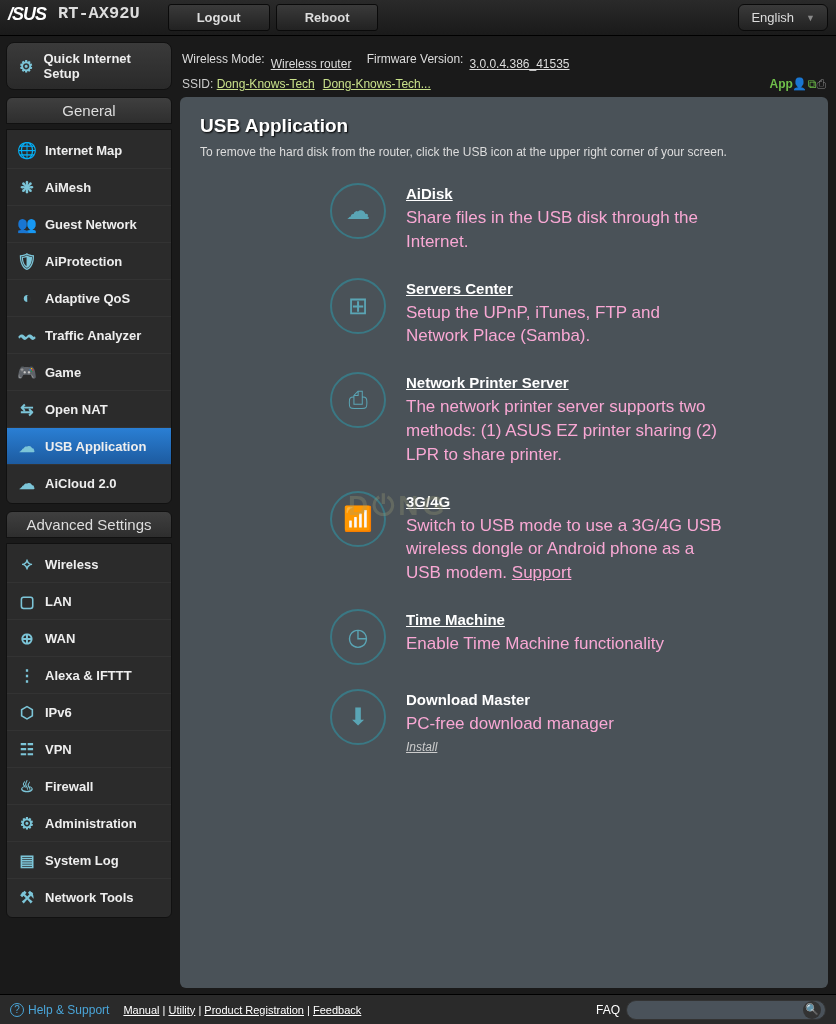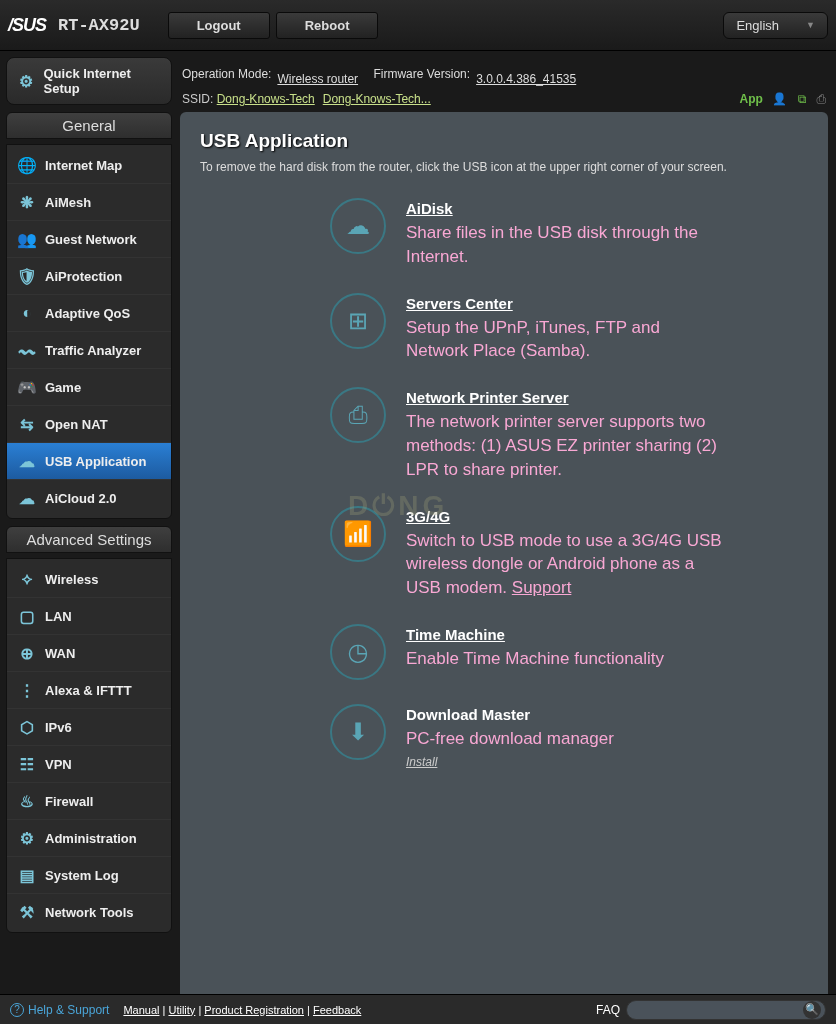--- a/index.html
+++ b/index.html
@@ -6,25 +6,24 @@
 body {
   width: 836px;
   height: 1024px;
   background: #1a1a1a;
   font-family: Arial, sans-serif;
   color: #ccc;
   overflow: hidden;
   position: relative;
 }
 .topbar {
-  height: 51px;
+  height: 36px;
   background: linear-gradient(to bottom, #2a2a2a, #1a1a1a);
   display: flex;
-  align-items: center;
-  padding: 16px 8px;
+  padding: 4px 8px;
   border-bottom: 1px solid #000;
 }
 .logo {
   color: #fff;
   font-weight: bold;
   font-size: 18px;
   font-style: italic;
   letter-spacing: -1px;
   margin-right: 12px;
 }
@@ -50,21 +49,21 @@
   margin-left: auto;
   background: linear-gradient(to bottom, #3a3a3a, #222);
   border: 1px solid #0a0a0a;
   border-radius: 6px;
   color: #ddd;
   font-size: 13px;
   padding: 5px 12px;
   cursor: pointer;
   display: flex;
   align-items: center;
-  gap: 27px;
+  gap: 12px;
 }
 .lang-btn .tri { font-size: 9px; color: #888; }
 .container { display: flex; height: calc(100% - 36px - 30px); }
 .sidebar {
   width: 178px;
   padding: 6px;
   display: flex;
   flex-direction: column;
   gap: 5px;
 }
@@ -133,21 +132,21 @@
   gap: 6px;
 }
 .info-line .u { text-decoration: underline; cursor: pointer; margin-top: 11px; }
 .info-row2 {
   display: flex;
   align-items: center;
   font-size: 12px;
   padding: 2px 2px 6px 2px;
 }
 .info-row2 .ssid { color: #c8e08a; text-decoration: underline; margin-right: 8px; }
-.top-icons { margin-left: auto; display: flex; gap: 10px; align-items: flex-end; color: #6fbf4a; }
+.top-icons { margin-left: auto; display: flex; align-items: flex-end; color: #6fbf4a; }
 .app-txt { color: #6fbf4a; font-size: 12px; font-weight: bold; }
 .panel {
   background: #4a5258;
   border-radius: 6px;
   flex: 1;
   padding: 18px 20px;
   overflow: hidden;
 }
 .panel-title {
   color: #fff;
@@ -361,21 +360,21 @@
         </div>
         <div class="menu-item">
           <span class="mi-icon">⚒</span>
           <span>Network Tools</span>
         </div>
       </div>
   </div>
 
   <div class="main">
     <div class="info-line">
-      <span>Operation Mode:</span>
+      <span>Wireless Mode:</span>
       <span class="u">Wireless router</span>
       &nbsp;
       <span>Firmware Version:</span>
       <span class="u">3.0.0.4.386_41535</span>
     </div>
     <div class="info-row2">
       <span>SSID:</span>&nbsp;
       <span class="ssid">Dong-Knows-Tech</span>
       <span class="ssid">Dong-Knows-Tech...</span>
       <div class="top-icons">

